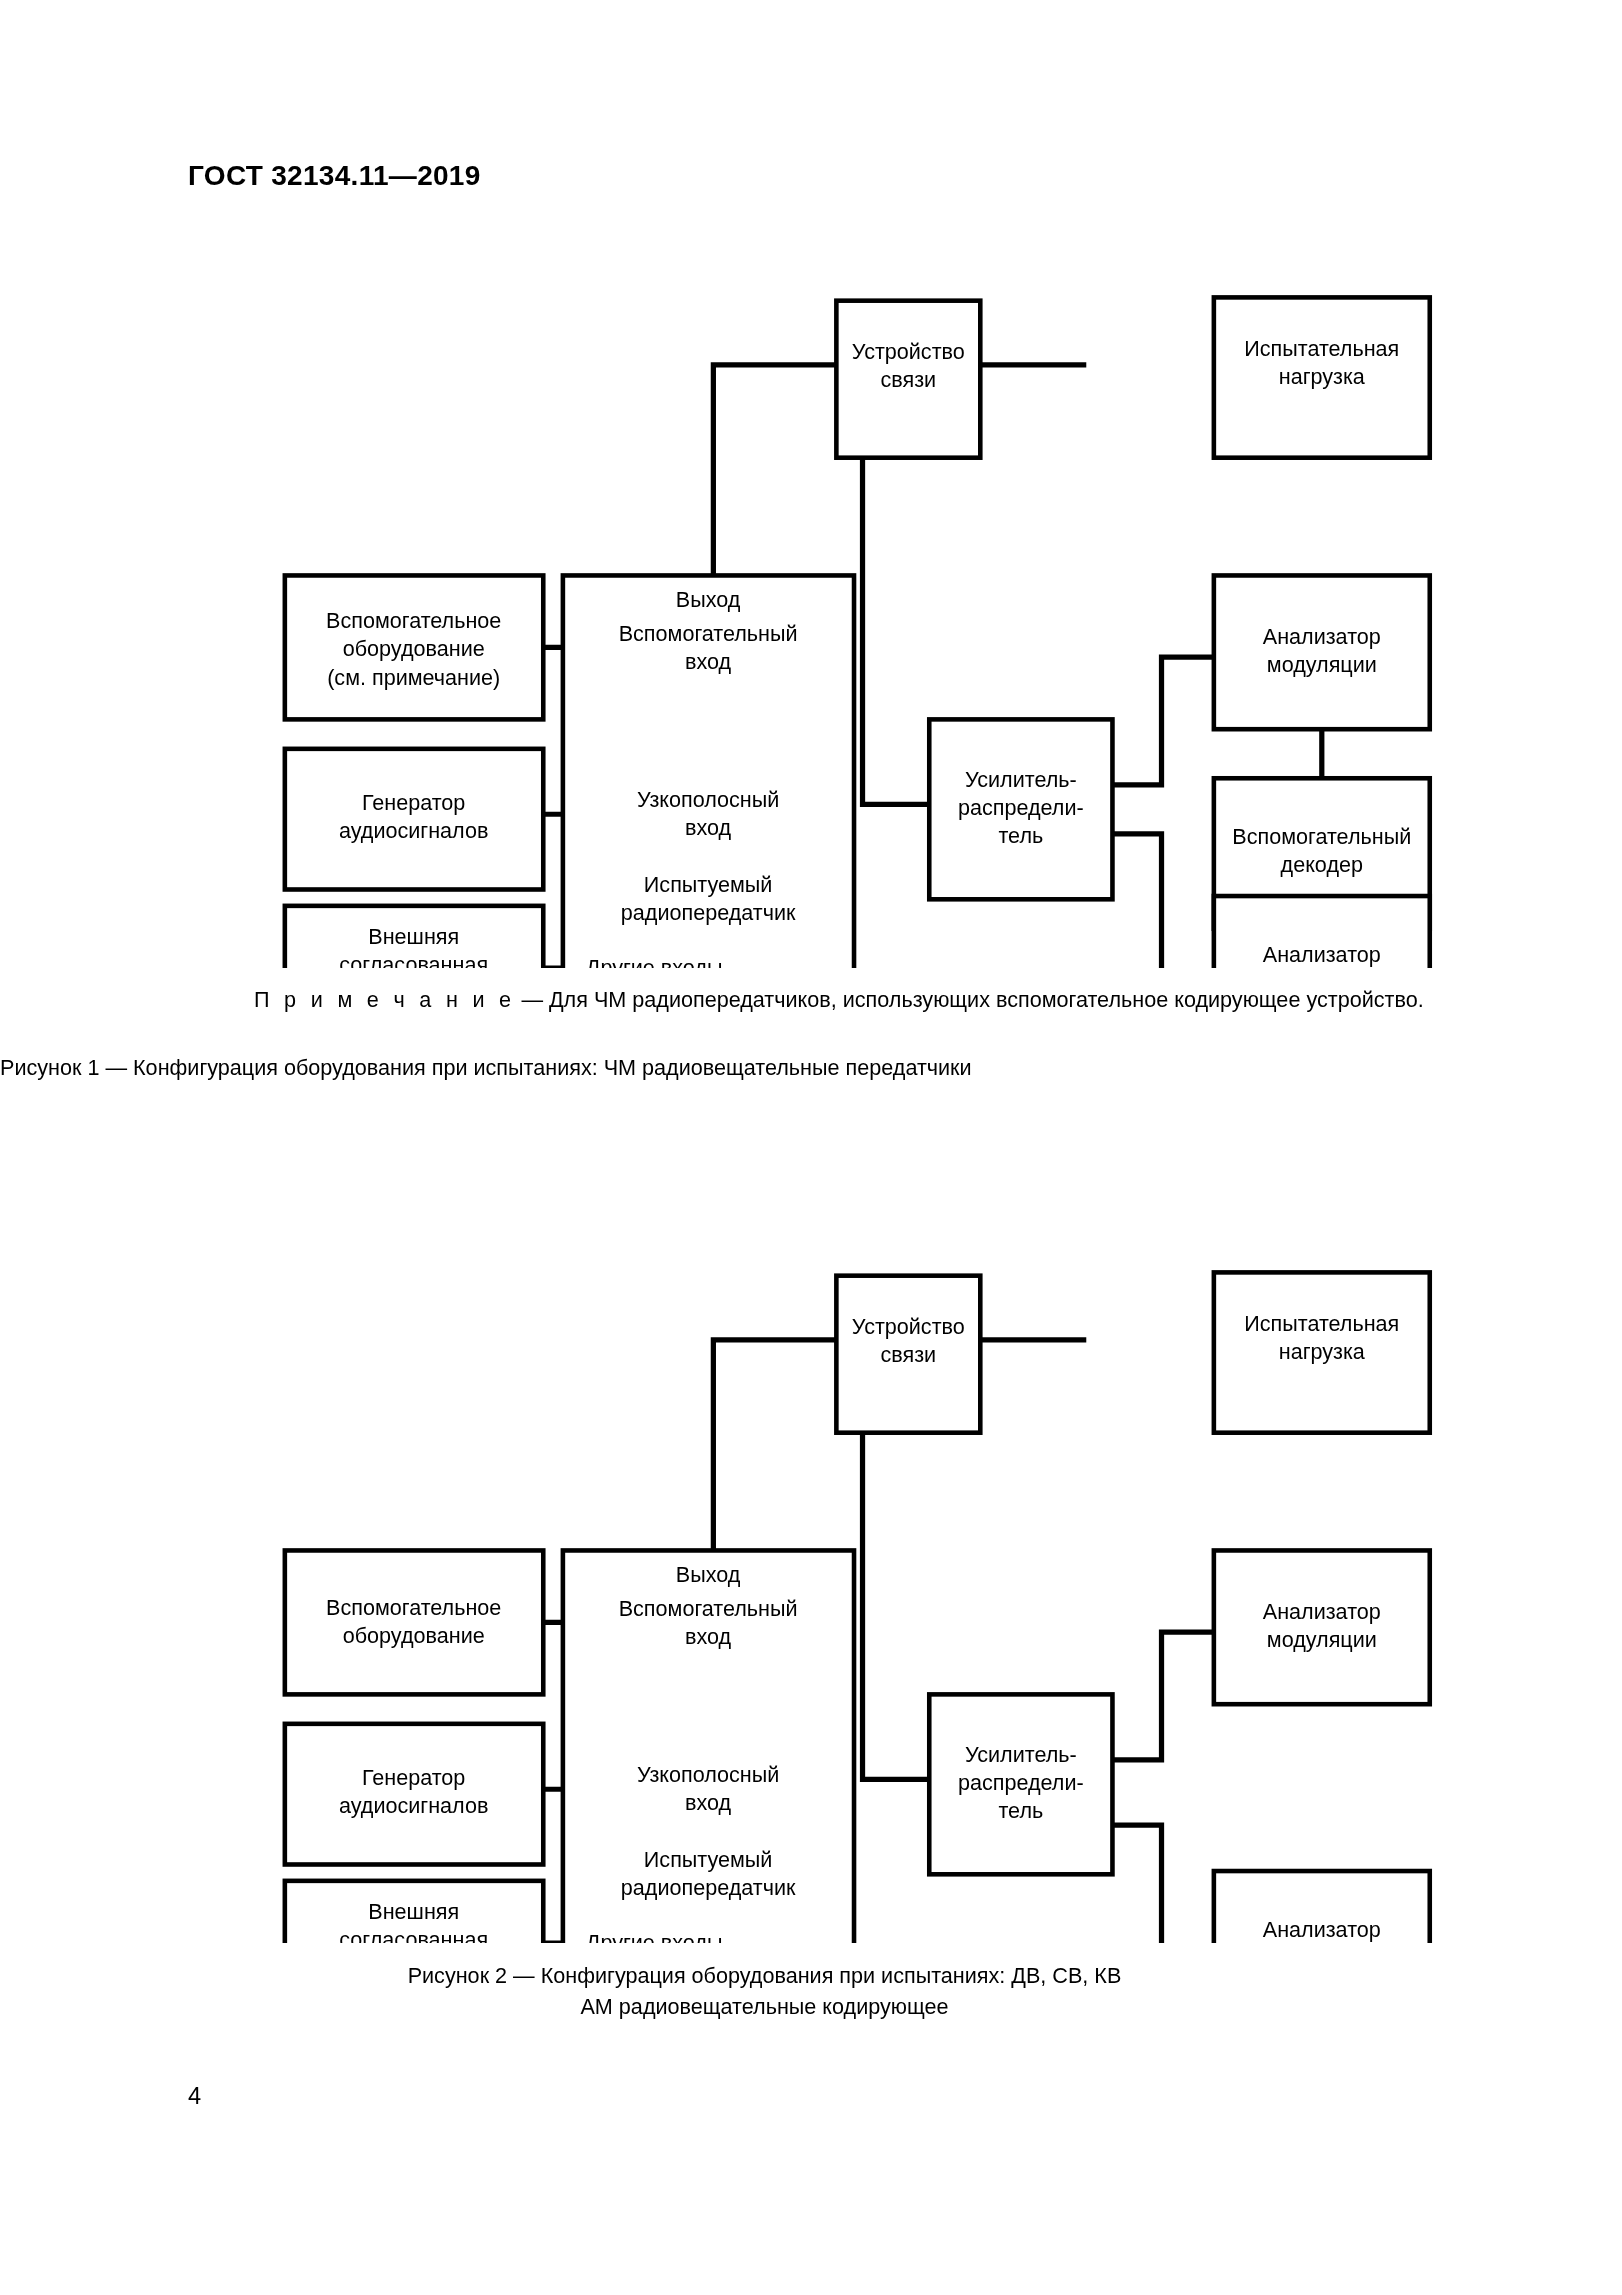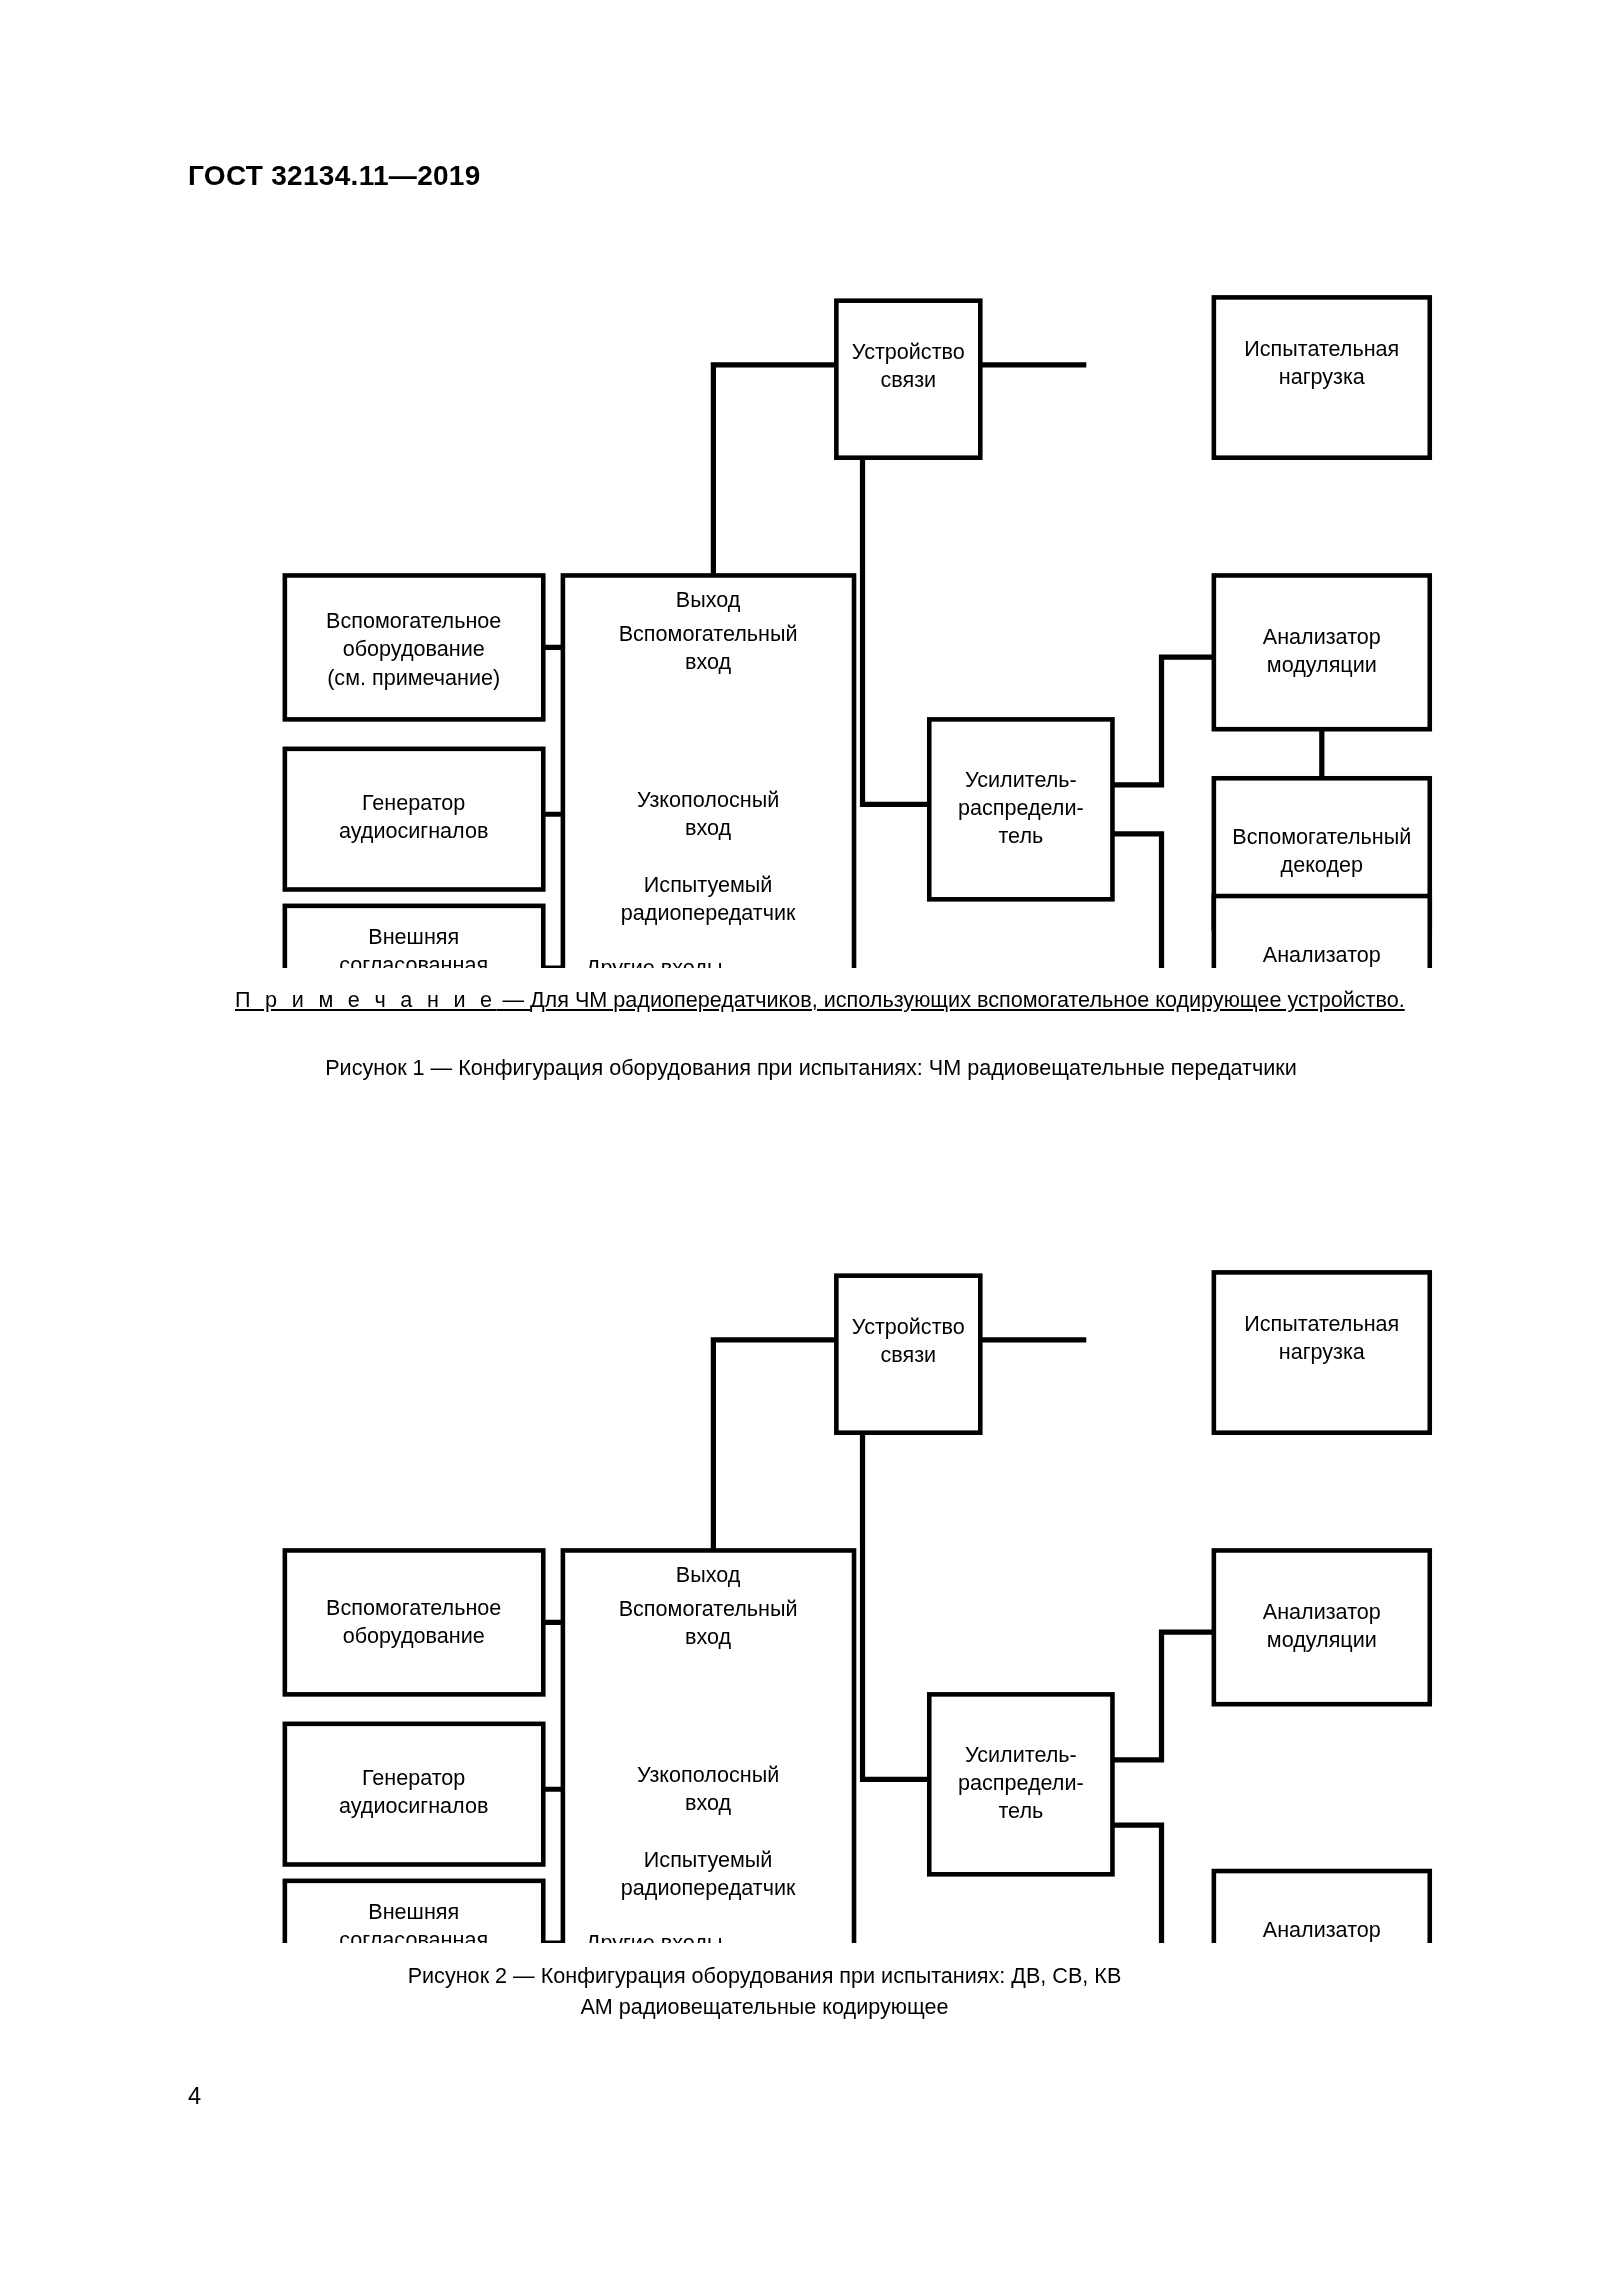--- a/index.html
+++ b/index.html
@@ -39,36 +39,34 @@
   }
   .fig-svg {
     position: absolute;
     display: block;
   }
   #figure1-svg { left: 0px; top: 196px; }
   #figure2-svg { left: 0px; top: 1171px; }
 
   .note-line {
     position: absolute;
-    left: 235px;
+    left: 254px;
     top: 987px;
     width: 1322px;
     font-size: 21.6px;
     white-space: nowrap;
-    text-decoration: underline;
   }
   .note-label {
     letter-spacing: 4.3px;
   }
   .fig1-caption {
     position: absolute;
     left: 0px;
     top: 1055px;
     width: 1622px;
-    text-align: center;
     font-size: 21.6px;
   }
   .fig2-caption {
     position: absolute;
     left: 0px;
     top: 1960px;
     width: 1529px;
     text-align: center;
     font-size: 21.6px;
     line-height: 1.45;

